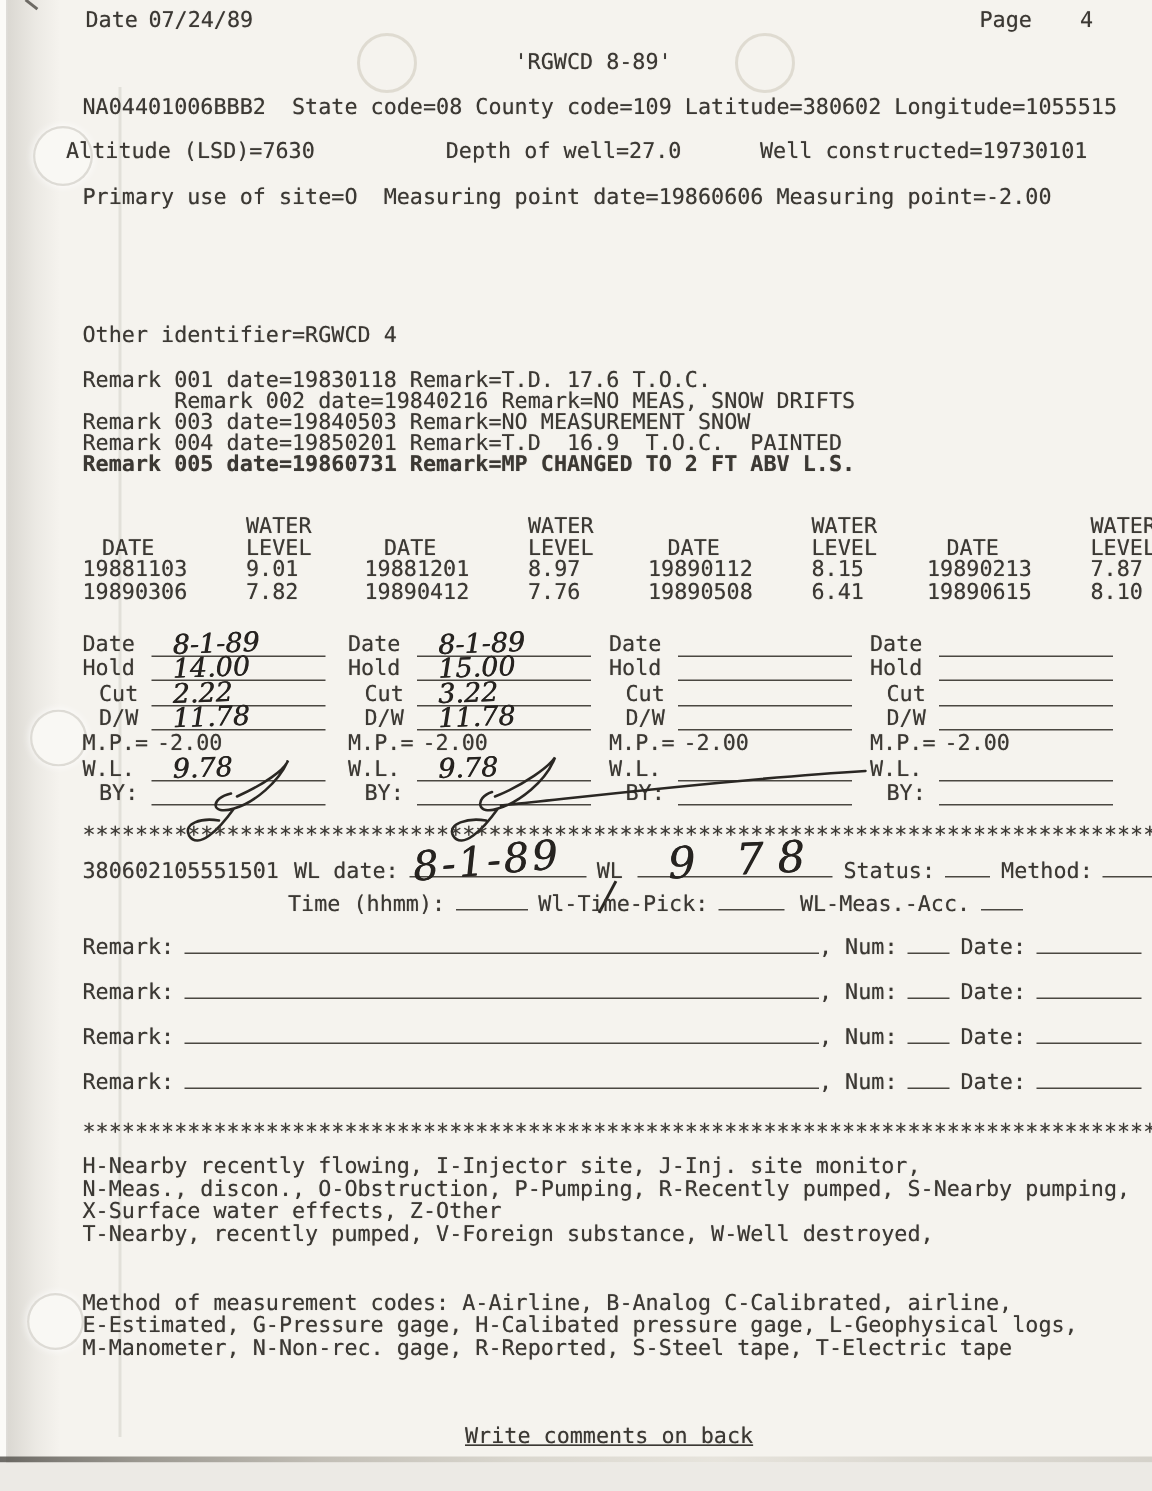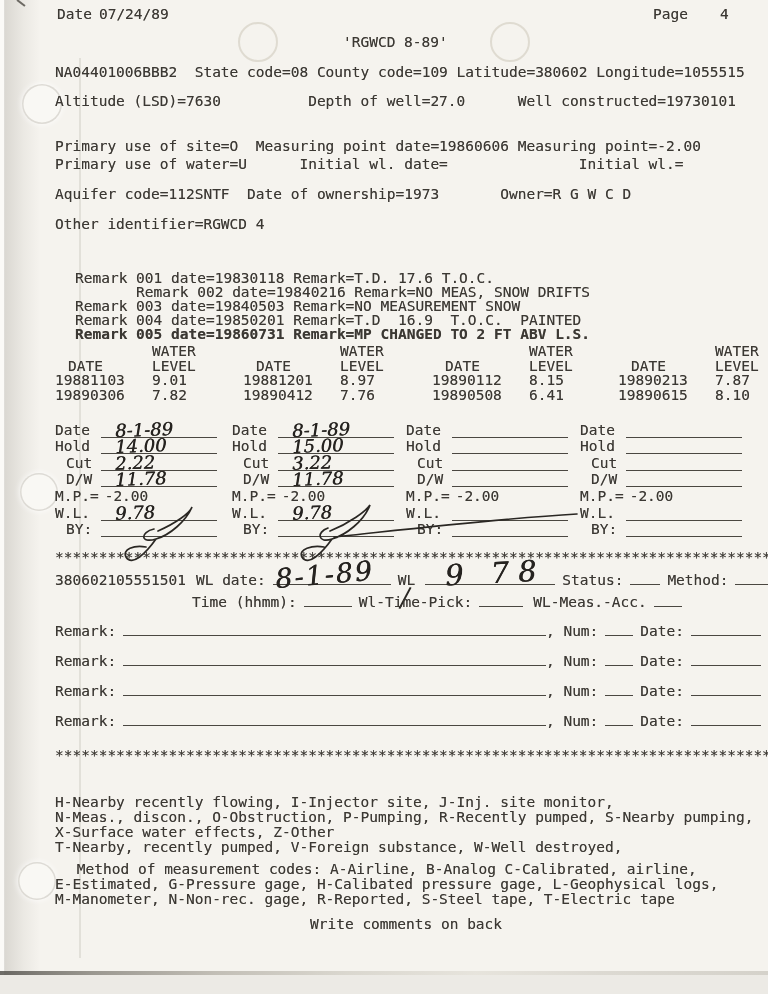--- a/index.html
+++ b/index.html
@@ -23,21 +23,21 @@
   .bottom-scanline{ position:absolute; left:0; top:971px; width:768px; height:4px; opacity:.85;
     background:linear-gradient(to right,#55534e 0%,#8a877f 12%,#b9b5ac 28%,#d5d2c9 45%,#e4e1d9 62%,#d8d5cd 78%,#cfccc4 100%); }
   .bottom-strip{ position:absolute; left:0; top:975px; width:768px; height:19px; background:#eceae5; }
   .corner-mark{ position:absolute; left:16px; top:2px; width:10px; height:2px; background:#6d6a64; transform:rotate(38deg); }
 
   
   .u{ display:inline-block; border-bottom:1.5px solid #4a4741; height:12px; position:relative; vertical-align:baseline; }
 
   
   .wlcol{ position:absolute; top:344px; width:180px; }
-  .wlr{ display:flex; line-height:14.6px; }
+  .wlr{ display:flex; line-height:14.6px;gap:12px; }
   .wd{ width:97px; white-space:pre; }
   .wv{ white-space:pre; }
   .hdr-indent{ padding-left:13px; box-sizing:border-box; }
 
   
   .fbox{ position:absolute; top:421px; width:162px; }
   .frow{ display:flex; align-items:flex-end; height:16.6px; }
   .flabel{ width:46px; white-space:pre; flex:none; }
   .ind{ padding-left:11px; box-sizing:border-box; }
   .ful{ flex:1; border-bottom:1.5px solid #4a4741; height:14px; position:relative; }
@@ -81,27 +81,25 @@
     <span class="typed gap2">07/24/89</span>
   </div>
   <div class="line crow" style="left:653px;top:6px;">
     <span class="typed">Page</span>
     <span class="typed" style="margin-left:32px;">4</span>
   </div>
 
   <div class="line typed" style="left:343px;top:34px;">'RGWCD 8-89'</div>
 
   <div class="line typed" style="left:55px;top:64px;">NA04401006BBB2  State code=08 County code=109 Latitude=380602 Longitude=1055515</div>
-  <div class="line typed" style="left:55px;top:93px;">Altitude (LSD)=7630          Depth of well=27.0      Well constructed=19730101</div>
-  <div class="line typed" style="left:55px;top:138px;">Primary use of site=O  Measuring point date=19860606 Measuring point=-2.00</div>
-  <div class="line typed" style="left:55px;top:156px;">Primary use of water=U      Initial wl. date=               Initial wl.=</div>
-  <div class="line typed" style="left:55px;top:186px;">Aquifer code=112SNTF  Date of ownership=1973       Owner=R G W C D</div>
+  <div class="line typed" style="left:44px;top:93px;">Altitude (LSD)=7630          Depth of well=27.0      Well constructed=19730101</div>
+  <div class="line typed" style="left:55px;top:124px;">Primary use of site=O  Measuring point date=19860606 Measuring point=-2.00</div>
   <div class="line typed" style="left:55px;top:216px;">Other identifier=RGWCD 4</div>
 
-  <div class="line block" style="left:55px;top:271px;margin-left:20px;">
+  <div class="line block" style="left:55px;top:247px;">
     <span class="typed" style="line-height:14px;">Remark 001 date=19830118 Remark=T.D. 17.6 T.O.C.</span>
     <span class="typed" style="line-height:14px;text-align:right;">Remark 002 date=19840216 Remark=NO MEAS, SNOW DRIFTS</span>
     <span class="typed" style="line-height:14px;">Remark 003 date=19840503 Remark=NO MEASUREMENT SNOW</span>
     <span class="typed" style="line-height:14px;">Remark 004 date=19850201 Remark=T.D  16.9  T.O.C.  PAINTED</span>
     <span class="typed" style="line-height:14px;font-weight:bold;">Remark 005 date=19860731 Remark=MP CHANGED TO 2 FT ABV L.S.</span>
   </div>
 
   <div class="wlcol" style="left:55px;">
     <div class="wlr">
         <span class="wd typed"> </span>
@@ -384,27 +382,27 @@
     <span class="u gap2" style="flex:1;"></span>
     <span class="typed">, Num:</span>
     <span class="u gap2" style="width:28px;"></span>
     <span class="typed gap2">Date:</span>
     <span class="u gap2" style="width:70px;"></span>
   </div>
 
   <div class="line typed" style="left:55px;top:747px;">******************************************************************************************</div>
 
   <div class="line block" style="left:55px;top:771px;">
-    <span class="typed" style="line-height:15px;margin-top:24px;">H-Nearby recently flowing, I-Injector site, J-Inj. site monitor,</span>
+    <span class="typed" style="line-height:15px;">H-Nearby recently flowing, I-Injector site, J-Inj. site monitor,</span>
     <span class="typed" style="line-height:15px;">N-Meas., discon., O-Obstruction, P-Pumping, R-Recently pumped, S-Nearby pumping,</span>
     <span class="typed" style="line-height:15px;">X-Surface water effects, Z-Other</span>
     <span class="typed" style="line-height:15px;">T-Nearby, recently pumped, V-Foreign substance, W-Well destroyed,</span>
   </div>
 
   <div class="line block" style="left:55px;top:862px;">
-    <span class="typed" style="line-height:15px;text-align:center;">Method of measurement codes: A-Airline, B-Analog C-Calibrated, airline,</span>
+    <span class="typed" style="line-height:15px;">Method of measurement codes: A-Airline, B-Analog C-Calibrated, airline,</span>
     <span class="typed" style="line-height:15px;">E-Estimated, G-Pressure gage, H-Calibated pressure gage, L-Geophysical logs,</span>
     <span class="typed" style="line-height:15px;">M-Manometer, N-Non-rec. gage, R-Reported, S-Steel tape, T-Electric tape</span>
   </div>
 
-  <div class="line typed" style="left:310px;top:916px;">Write comments on back</div>
+  <div class="line typed" style="left:310px;top:950px;text-decoration:underline;">Write comments on back</div>
 
 </div>
 
 </body></html>

